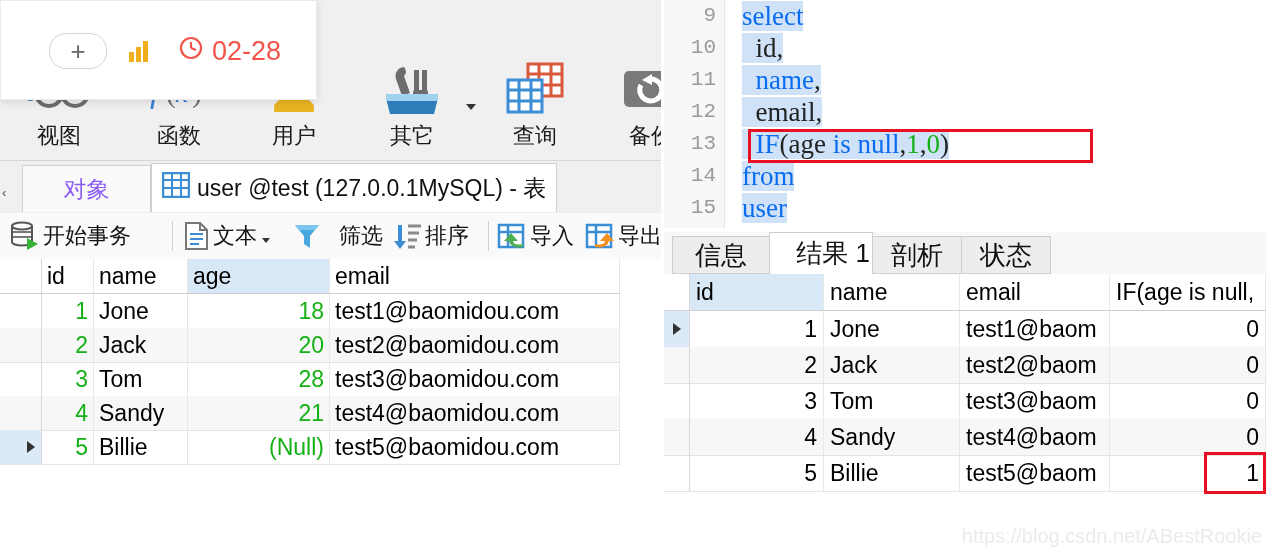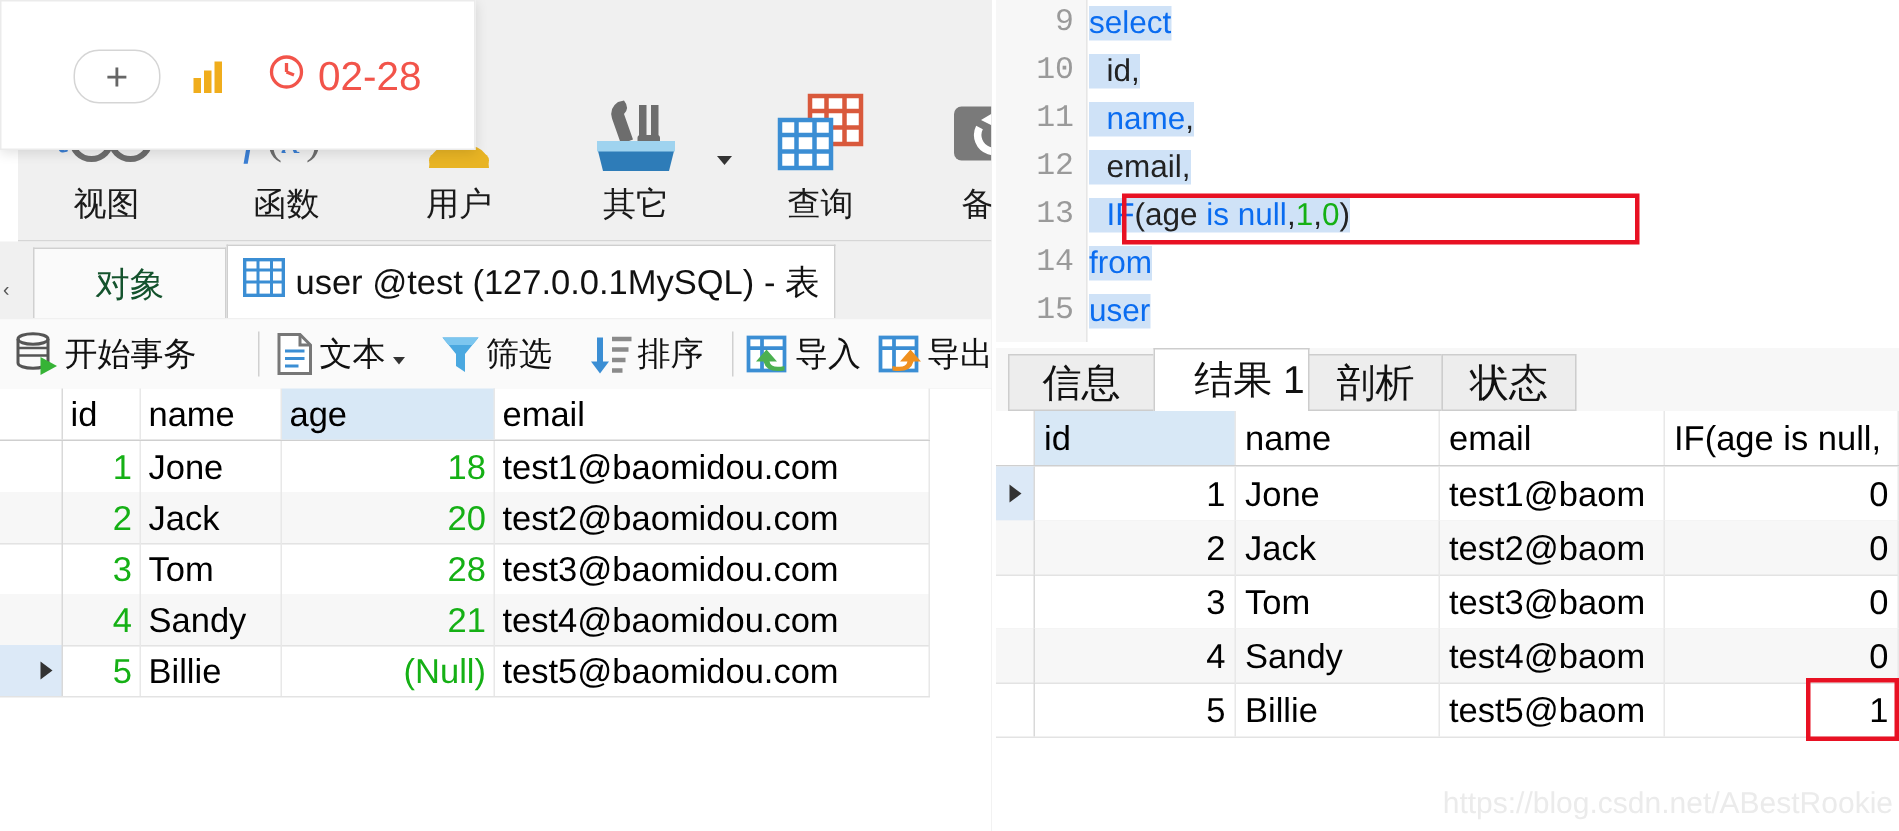--- a/index.html
+++ b/index.html
@@ -8,31 +8,31 @@
     background:#ffffff;
     font-family:"Liberation Sans","DejaVu Sans",sans-serif;
     overflow:hidden;
     position:relative;
   }
   .app{position:absolute;left:0;top:0;width:1266px;height:554px;}
 
   
   .left-pane{position:absolute;left:0;top:0;width:661px;height:554px;background:#ffffff;overflow:hidden;}
 
-  .ribbon{position:absolute;left:0;top:0;width:661px;height:160px;background:#f0f0f0;border-bottom:1px solid #d6d6d6;margin-left:12px;}
+  .ribbon{position:absolute;left:0;top:0;width:661px;height:160px;background:#f0f0f0;border-bottom:1px solid #d6d6d6;}
   .ribbon-item{position:absolute;top:60px;width:118px;text-align:center;}
   .ribbon-ico{height:62px;display:flex;align-items:center;justify-content:center;}
   .ribbon-lbl{font-size:22px;color:#1a1a1a;line-height:28px;white-space:nowrap;}
 
   .caret-small{position:absolute;width:0;height:0;border-left:5px solid transparent;border-right:5px solid transparent;border-top:6px solid #333;}
 
   
   .tabstrip{position:absolute;left:0;top:161px;width:661px;height:52px;background:#f0f0f0;}
   .obj-tab{position:absolute;left:22px;top:4px;width:127px;height:46px;background:#fafafa;border:1px solid #d0d0d0;border-bottom:none;
-           display:flex;align-items:center;justify-content:center;font-size:23px;color:#14532d;}
+           display:flex;align-items:center;justify-content:center;font-size:23px;color:#8b5cf6;}
   .tbl-tab{position:absolute;left:151px;top:2px;height:48px;background:#ffffff;border:1px solid #cfcfcf;border-bottom:none;
            display:flex;align-items:center;padding:0 10px;font-size:23px;color:#111;white-space:nowrap;}
   .tbl-tab .gridico{margin-right:7px;}
   .tabstrip-left-arrow{position:absolute;left:2px;top:24px;font-size:13px;color:#555;transform:rotate(0deg);}
 
   
   .dtoolbar{position:absolute;left:0;top:213px;width:661px;height:46px;background:#fafafa;border-bottom:1px solid #d9d9d9;}
   .dbtn{position:absolute;top:0;height:46px;display:flex;align-items:center;font-size:22px;color:#111;white-space:nowrap;}
   .dbtn .ic{margin-right:3px;display:flex;align-items:center;}
   .dsep{position:absolute;top:8px;width:1px;height:30px;background:#d0d0d0;}
@@ -52,22 +52,22 @@
   .nullv{color:#a8a8b0;}
 
   
   .right-pane{position:absolute;left:661px;top:0;width:605px;height:554px;background:#ffffff;}
   .rp-divider{position:absolute;left:661px;top:0;width:3px;height:554px;background:#c9c9c9;}
 
   .editor{position:absolute;left:3px;top:0;width:602px;height:228px;background:#ffffff;overflow:hidden;}
   .gutter{position:absolute;left:0;top:0;width:60px;height:228px;background:#f7f7f7;border-right:1px solid #e6e6e6;}
   .ln{position:absolute;right:8px;width:50px;text-align:right;font-family:"Liberation Mono","DejaVu Sans Mono",monospace;
       font-size:21px;color:#9a9a9a;line-height:32px;height:32px;}
-  .codeline{position:absolute;left:62px;height:32px;line-height:32px;font-family:Liberation Sans, sans-serif;
-            font-size:21px;white-space:pre;color:#222;}
+  .codeline{position:absolute;left:62px;height:32px;line-height:32px;font-family:Liberation Serif, serif;
+            font-size:27px;white-space:pre;color:#222;padding-left:16px;}
   .codeline .sel{background:#cfe2f7;}
   .kw{color:#0a6cf0;}
   .num{color:#15b015;}
   .pl{color:#222;}
   .redbox-sql{position:absolute;border:3px solid #e81123;box-sizing:border-box;}
 
   
   .rtabs{position:absolute;left:3px;top:232px;width:602px;height:42px;background:#f7f7f7;border-bottom:1px solid #cfcfcf;}
   .rtab{position:absolute;top:4px;height:38px;background:#ededed;border:1px solid #cdcdcd;box-sizing:border-box;
         display:flex;align-items:center;justify-content:center;font-size:26px;color:#111;}
@@ -228,21 +228,21 @@
             <path d="M17 2 v7 h7" fill="none" stroke="#777" stroke-width="2"></path>
             <line x1="7" y1="13" x2="20" y2="13" stroke="#3b8ed4" stroke-width="2"></line>
             <line x1="7" y1="18" x2="20" y2="18" stroke="#3b8ed4" stroke-width="2"></line>
             <line x1="7" y1="23" x2="16" y2="23" stroke="#3b8ed4" stroke-width="2"></line>
           </svg>
         </span>
         <span>文本</span>
         <span class="caret-small" style="position:relative;left:5px;top:4px;border-top-width:5px;border-left-width:4px;border-right-width:4px;"></span>
       </div>
 
-      <div class="dbtn" style="left:293px;">
+      <div class="dbtn" style="left:293px;gap:15px;">
         <span class="ic">
           <svg width="28" height="30" viewBox="0 0 28 30">
             <path d="M2 4 h24 l-9 11 v12 l-6-4 v-8 z" fill="#4aa8e0"></path>
             <path d="M2 4 h24 l-4 5 h-16 z" fill="#7cc6ef"></path>
           </svg>
         </span>
         <span>筛选</span>
       </div>
 
       <div class="dbtn" style="left:392px;">

